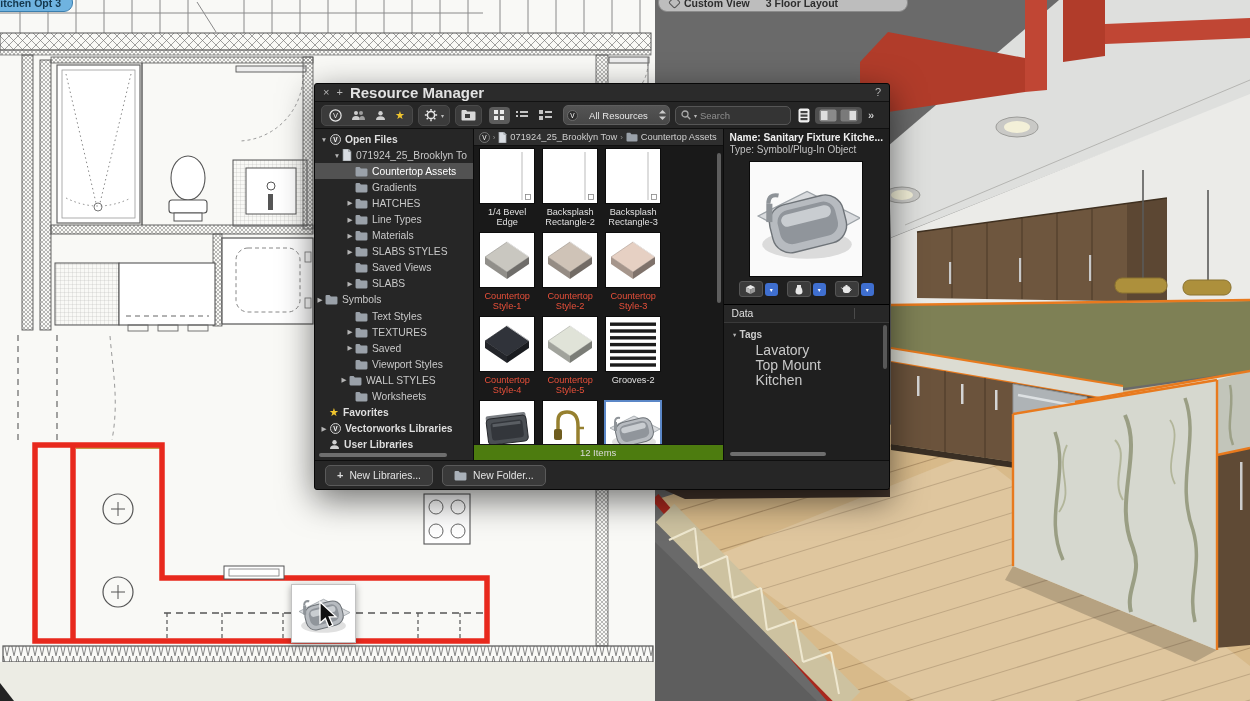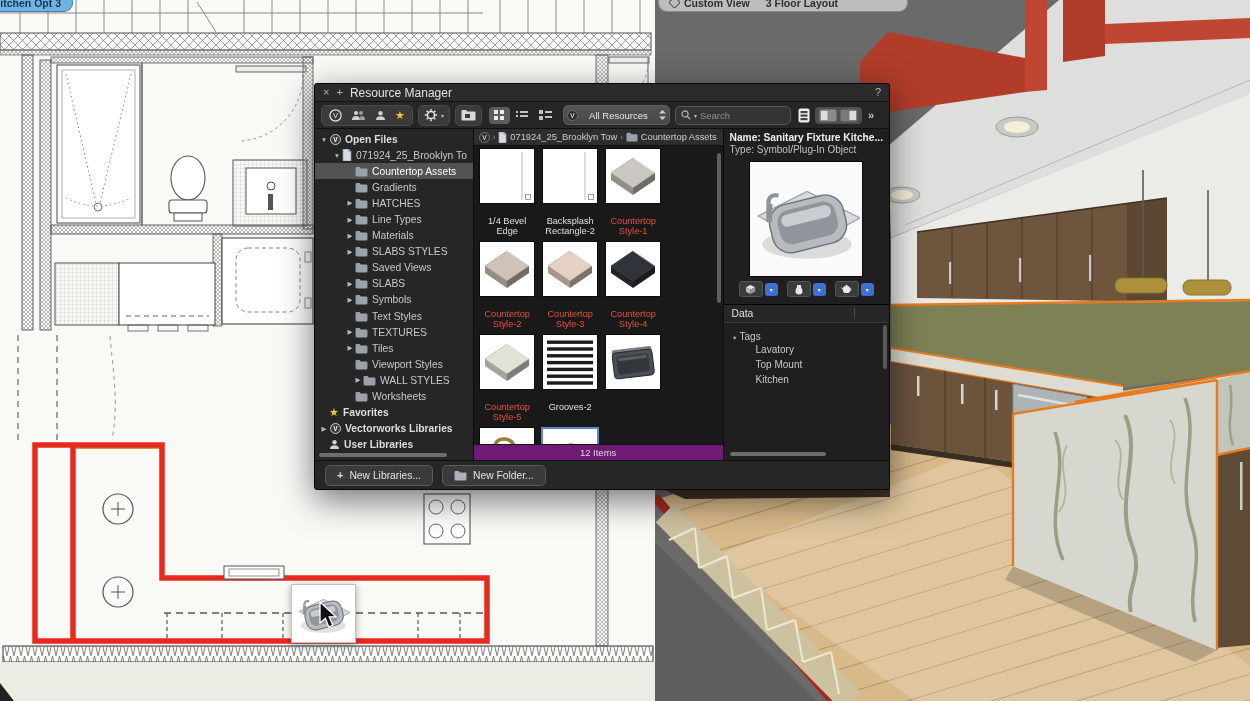--- a/index.html
+++ b/index.html
@@ -23,21 +23,21 @@
     border:1px solid #c2c2c2;box-shadow:0 2px 7px rgba(0,0,0,.35);z-index:6;}
   #cursor{position:absolute;left:319px;top:601px;z-index:7;}
 
   
   #rm{position:absolute;left:314px;top:83px;width:574px;height:405px;background:#232323;
     border:1px solid #070707;border-radius:3px;box-shadow:0 10px 34px rgba(0,0,0,.55);
     z-index:5;display:flex;flex-direction:column;color:#d6d6d6;}
   #rm-title{height:17px;display:flex;align-items:center;gap:7px;padding:0 8px;background:#2b2b2b;
     border-bottom:1px solid #121212;font-size:11px;border-radius:3px 3px 0 0;}
   #rm-title .wbtn{color:#b5b5b5;font-size:11px;line-height:1;cursor:default}
-  #rm-title .t{color:#e2e2e2;font-weight:normal;font-size:12px}
+  #rm-title .t{color:#e2e2e2;font-weight:bold;font-size:15px}
   #rm-title .sp{flex:1}
 
   #rm-toolbar{height:26px;display:flex;align-items:center;gap:5px;padding:0 6px;background:#262626;
     border-bottom:1px solid #101010;}
   .tgroup{background:#3b3b3b;border:1px solid #4a4a4a;border-radius:5px;height:19px;
     display:flex;align-items:center;gap:9px;padding:0 7px;}
   .tbtn{background:#3b3b3b;border:1px solid #4a4a4a;border-radius:5px;height:19px;
     display:flex;align-items:center;gap:3px;padding:0 5px;}
   .viewgrp{display:flex;align-items:center;gap:2px;padding:0 2px;height:19px;}
   .vbtn{width:21px;height:17px;border-radius:4px;display:flex;align-items:center;justify-content:center;}
@@ -67,46 +67,46 @@
 
   
   #mid{width:259px;display:flex;flex-direction:column;background:#191919;position:relative;}
   #crumbs{height:16px;background:#2e2e2e;border-bottom:1px solid #101010;display:flex;align-items:center;
     gap:3px;padding:0 5px;font-size:9.3px;color:#cfcfcf;white-space:nowrap;overflow:hidden;}
   #crumbs .sep{color:#8f8f8f;font-size:8px}
   #grid{flex:1;display:flex;flex-wrap:wrap;align-content:flex-start;padding:2px 1px 0 2px;overflow:hidden;}
   .cell{width:63px;display:flex;flex-direction:column;align-items:center;margin-bottom:4px;}
   .thumb{width:54px;height:54px;background:#fff;border:1px solid #0c0c0c;}
   .cell.sel .thumb{border:2px solid #5b87c7;width:54px;height:54px}
-  .clabel{margin-top:12px;font-size:9.2px;line-height:1.14;text-align:center;color:#e0e0e0;
+  .clabel{margin-top:3px;font-size:9.2px;line-height:1.14;text-align:center;color:#e0e0e0;
     max-width:60px;word-break:break-word;}
   .clabel.red{color:#e8503a}
-  #count-bar{height:15px;background:#701a75;border-top:1px solid #141414;display:flex;align-items:center;
+  #count-bar{height:15px;background:#4d7c0f;border-top:1px solid #141414;display:flex;align-items:center;
     justify-content:center;font-size:9.5px;color:#dcdcdc;}
   #grid-vscroll{position:absolute;right:2px;top:24px;width:4px;height:150px;background:#5e5e5e;border-radius:2px;}
 
   
   #pv{flex:1;background:#1f1f1f;border-left:1px solid #0c0c0c;display:flex;flex-direction:column;position:relative;}
   #pv .meta{padding:3px 6px 0 6px;}
   #pv .nm{font-size:10.2px;font-weight:bold;color:#f0f0f0;white-space:nowrap;overflow:hidden;}
   #pv .tp{font-size:10px;color:#c3c3c3;margin-top:1px;white-space:nowrap;overflow:hidden;}
   #pv-img{width:112px;height:114px;background:#fafafa;margin:6px auto 0 auto;border:1px solid #0a0a0a;}
   #pv-btns{display:flex;justify-content:center;gap:9px;margin-top:4px;}
   .pvpair{display:flex;gap:2px;align-items:center}
   .pvb{width:22px;height:14px;background:#3b3b3b;border:1px solid #555;border-radius:3px;
     display:flex;align-items:center;justify-content:center;}
   .pvd{width:13px;height:13px;background:#3f6fd0;border-radius:3px;color:#fff;font-size:6px;
     display:flex;align-items:center;justify-content:center;}
   #data-hdr{margin-top:7px;height:17px;background:#272727;border-top:1px solid #000;border-bottom:1px solid #3a3a3a;
     display:flex;align-items:center;padding:0 8px;font-size:10.3px;color:#e0e0e0;}
   #data-hdr .coldiv{margin-left:auto;width:1px;height:11px;background:#4a4a4a;margin-right:26px}
   #tags{padding:4px 0 0 6px;font-size:10px;color:#cccccc;}
-  .tagrow{height:15px;display:flex;align-items:flex-end;}
+  .tagrow{height:15px;display:flex;align-items:center;font-weight:bold;}
   .tagrow .arr{width:10px;font-size:6.5px;color:#b5b5b5;text-align:center}
-  .tagitem{padding-left:26px;height:15px;display:flex;align-items:center;color:#c9c9c9;font-size:10px}
+  .tagitem{padding-left:26px;height:15px;display:flex;align-items:center;color:#c9c9c9;font-size:14px}
   #pv-hscroll{position:absolute;left:6px;bottom:4px;width:96px;height:4px;background:#6e6e6e;border-radius:2px;}
   #pv-vscroll{position:absolute;right:2px;top:196px;width:4px;height:44px;background:#585858;border-radius:2px;}
 
   #rm-footer{height:28px;background:#262626;border-top:1px solid #0f0f0f;display:flex;align-items:center;
     gap:9px;padding:0 10px;border-radius:0 0 3px 3px;}
   .fbtn{height:19px;background:#3a3a3a;border:1px solid #5a5a5a;border-radius:5px;display:flex;
     align-items:center;gap:6px;padding:0 11px;font-size:10.3px;color:#e3e3e3;}
   .fbtn .plus{font-size:11px;font-weight:bold;color:#ddd}
 </style>
 </head>
@@ -626,21 +626,21 @@
             </svg>
             <span class="lbl">Saved Views</span>
           </div>
           <div class="trow lvl2" style="padding-left: 30px;">
             <span class="arr">▶</span>
             <svg class="ic" width="13" height="11" viewBox="0 0 12 10">
               <path d="M.5 1.8 Q.5 .8 1.5 .8 H4.2 L5.4 2.2 H10.5 Q11.5 2.2 11.5 3.2 V8.5 Q11.5 9.5 10.5 9.5 H1.5 Q.5 9.5 .5 8.5 Z" fill="#9aa1a9"></path>
             </svg>
             <span class="lbl">SLABS</span>
           </div>
-          <div class="trow lvl2" style="padding-left: 30px;">
+          <div class="trow lvl2" style="">
             <span class="arr">▶</span>
             <svg class="ic" width="13" height="11" viewBox="0 0 12 10">
               <path d="M.5 1.8 Q.5 .8 1.5 .8 H4.2 L5.4 2.2 H10.5 Q11.5 2.2 11.5 3.2 V8.5 Q11.5 9.5 10.5 9.5 H1.5 Q.5 9.5 .5 8.5 Z" fill="#9aa1a9"></path>
             </svg>
             <span class="lbl">Symbols</span>
           </div>
           <div class="trow lvl2" style="padding-left: 30px;">
             <span class="arr"></span>
             <svg class="ic" width="13" height="11" viewBox="0 0 12 10">
               <path d="M.5 1.8 Q.5 .8 1.5 .8 H4.2 L5.4 2.2 H10.5 Q11.5 2.2 11.5 3.2 V8.5 Q11.5 9.5 10.5 9.5 H1.5 Q.5 9.5 .5 8.5 Z" fill="#9aa1a9"></path>
@@ -652,30 +652,30 @@
             <svg class="ic" width="13" height="11" viewBox="0 0 12 10">
               <path d="M.5 1.8 Q.5 .8 1.5 .8 H4.2 L5.4 2.2 H10.5 Q11.5 2.2 11.5 3.2 V8.5 Q11.5 9.5 10.5 9.5 H1.5 Q.5 9.5 .5 8.5 Z" fill="#9aa1a9"></path>
             </svg>
             <span class="lbl">TEXTURES</span>
           </div>
           <div class="trow lvl2" style="padding-left: 30px;">
             <span class="arr">▶</span>
             <svg class="ic" width="13" height="11" viewBox="0 0 12 10">
               <path d="M.5 1.8 Q.5 .8 1.5 .8 H4.2 L5.4 2.2 H10.5 Q11.5 2.2 11.5 3.2 V8.5 Q11.5 9.5 10.5 9.5 H1.5 Q.5 9.5 .5 8.5 Z" fill="#9aa1a9"></path>
             </svg>
-            <span class="lbl">Tiles</span>
+            <span class="lbl">Saved</span>
           </div>
           <div class="trow lvl2" style="padding-left: 30px;">
             <span class="arr"></span>
             <svg class="ic" width="13" height="11" viewBox="0 0 12 10">
               <path d="M.5 1.8 Q.5 .8 1.5 .8 H4.2 L5.4 2.2 H10.5 Q11.5 2.2 11.5 3.2 V8.5 Q11.5 9.5 10.5 9.5 H1.5 Q.5 9.5 .5 8.5 Z" fill="#9aa1a9"></path>
             </svg>
             <span class="lbl">Viewport Styles</span>
           </div>
-          <div class="trow lvl2" style="padding-left: 24px; margin-left: 14px;">
+          <div class="trow lvl2" style="padding-left: 24px;">
             <span class="arr">▶</span>
             <svg class="ic" width="13" height="11" viewBox="0 0 12 10">
               <path d="M.5 1.8 Q.5 .8 1.5 .8 H4.2 L5.4 2.2 H10.5 Q11.5 2.2 11.5 3.2 V8.5 Q11.5 9.5 10.5 9.5 H1.5 Q.5 9.5 .5 8.5 Z" fill="#9aa1a9"></path>
             </svg>
             <span class="lbl">WALL STYLES</span>
           </div>
           <div class="trow lvl2" style="padding-left: 30px;">
             <span class="arr"></span>
             <svg class="ic" width="13" height="11" viewBox="0 0 12 10">
               <path d="M.5 1.8 Q.5 .8 1.5 .8 H4.2 L5.4 2.2 H10.5 Q11.5 2.2 11.5 3.2 V8.5 Q11.5 9.5 10.5 9.5 H1.5 Q.5 9.5 .5 8.5 Z" fill="#9aa1a9"></path>
@@ -737,20 +737,30 @@
             </div>
             <div class="cell">
               <div class="thumb">
                 <svg viewBox="0 0 54 54">
                   <rect width="54" height="54" fill="#ffffff"></rect>
                   <line x1="42" y1="3" x2="42" y2="51" stroke="#bbb" stroke-width="1"></line>
                   <rect x="45.5" y="45.5" width="5" height="5" fill="none" stroke="#888" stroke-width=".8"></rect>
                 </svg>
               </div>
               <div class="clabel">Backsplash Rectangle-2</div>
+            </div>
+            <div class="cell">
+              <div class="thumb">
+                <svg viewBox="0 0 54 54">
+                  <rect width="54" height="54" fill="#ffffff"></rect>
+                  <line x1="42" y1="3" x2="42" y2="51" stroke="#bbb" stroke-width="1"></line>
+                  <rect x="45.5" y="45.5" width="5" height="5" fill="none" stroke="#888" stroke-width=".8"></rect>
+                </svg>
+              </div>
+              <div class="clabel">Backsplash Rectangle-3</div>
             </div>
             <div class="cell">
               <div class="thumb">
                 <svg viewBox="0 0 54 54">
                   <rect width="54" height="54" fill="#ffffff"></rect>
                   <polygon points="27,9 49,24 27,39 5,24" fill="#c9c7c0" stroke="rgb(151,149,144)" stroke-width=".6"></polygon>
                   <polygon points="5,24 27,39 27,46 5,31" fill="rgb(145,143,138)"></polygon>
                   <polygon points="49,24 27,39 27,46 49,31" fill="rgb(111,109,106)"></polygon>
                   <path d="M27 9 L49 24" stroke="rgba(255,255,255,.6)" stroke-width="1" fill="none"></path>
                 </svg>

